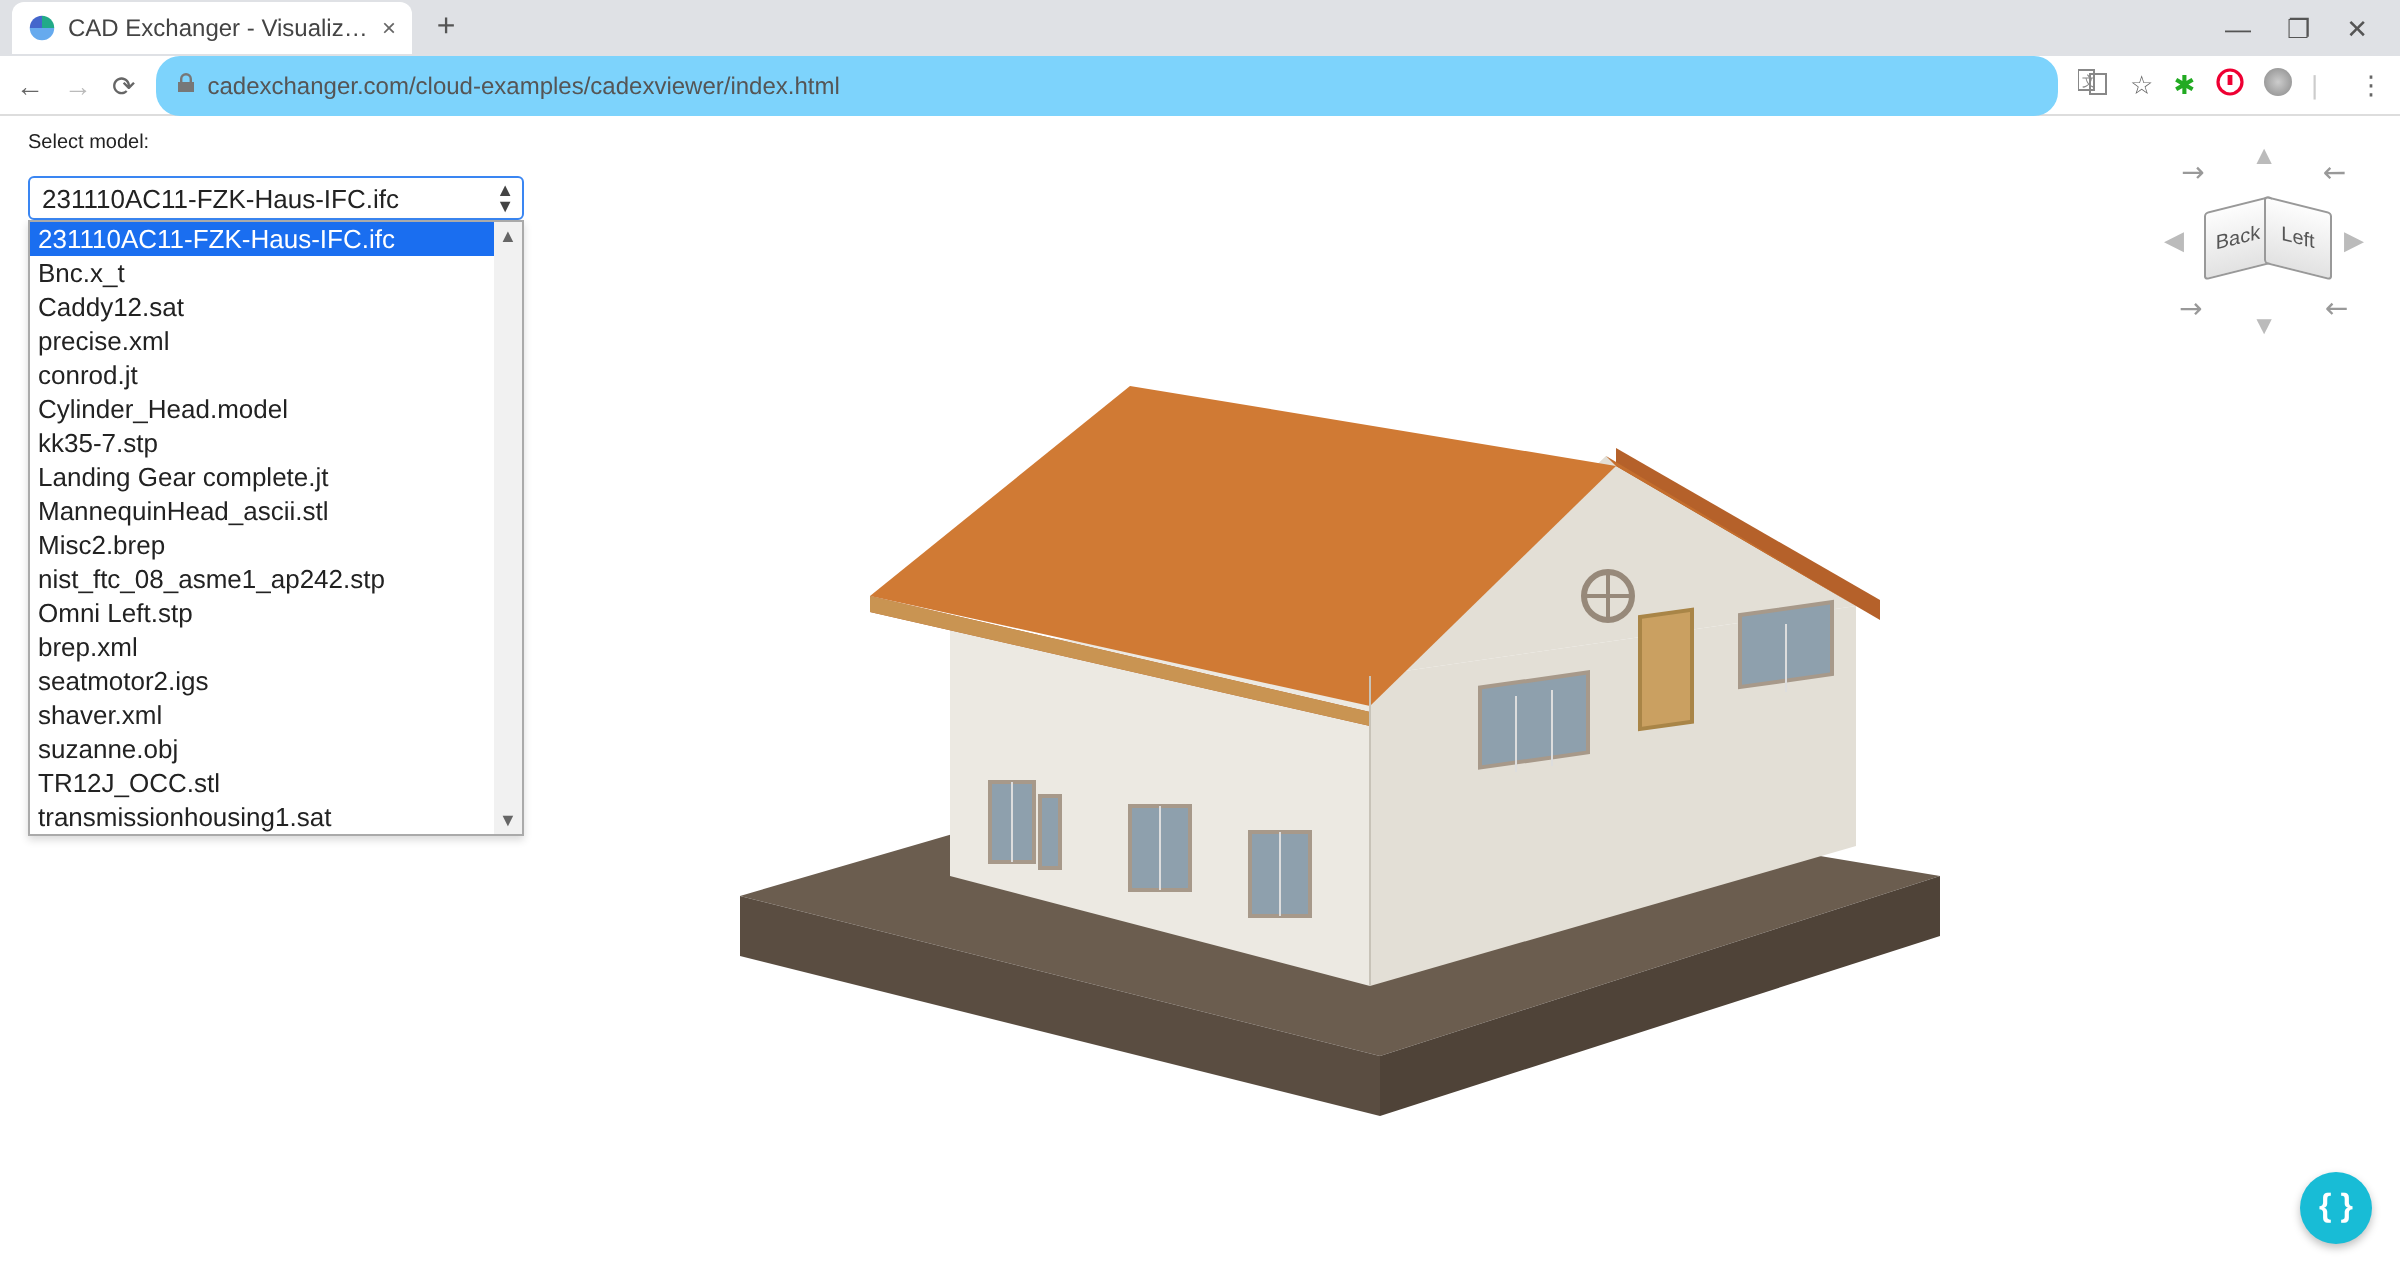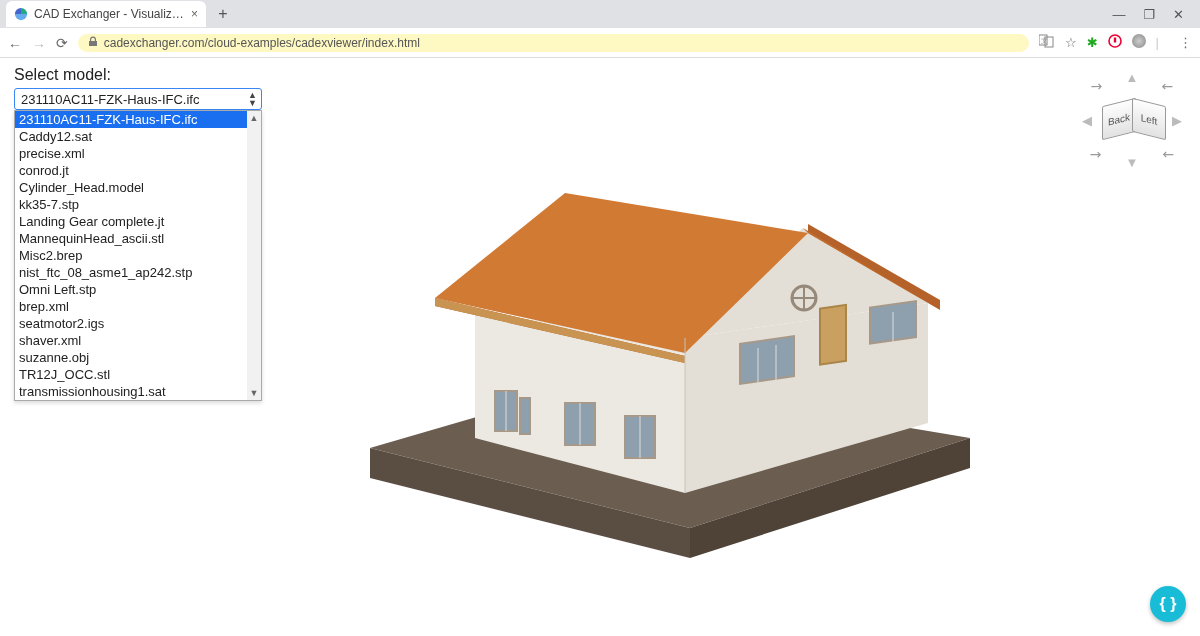--- a/index.html
+++ b/index.html
@@ -8,28 +8,28 @@
   .browser-tabstrip { display: flex; align-items: center; height: 28px; background: #dfe1e5; padding: 0 6px; gap: 6px; }
   .tab { display: flex; align-items: center; height: 26px; background: #fff; border-radius: 6px 6px 0 0; padding: 0 8px; gap: 6px; max-width: 200px; }
   .tab .favicon { width: 14px; height: 14px; }
   .tab .title { font-size: 12px; color: #444; white-space: nowrap; overflow: hidden; text-overflow: ellipsis; flex: 1; }
   .tab .close { font-size: 12px; color: #666; cursor: pointer; }
   .newtab { width: 22px; height: 22px; display: flex; align-items: center; justify-content: center; font-size: 16px; color: #555; cursor: pointer; }
   .winctrls { margin-left: auto; display: flex; gap: 18px; padding-right: 10px; color: #555; }
   .winctrls span { cursor: pointer; font-size: 13px; }
   .toolbar { display: flex; align-items: center; height: 30px; background: #fff; border-bottom: 1px solid #ddd; padding: 0 8px; gap: 10px; }
   .navbtn { color: #666; cursor: pointer; font-size: 14px; display:flex; align-items:center; }
-  .addr { flex: 1; display: flex; align-items: center; gap: 6px; height: 18px; background: #fef9c3; border-radius: 12px; padding: 0 10px; font-size: 12px; color: #555; }
+  .addr { flex: 1; display: flex; align-items: center; gap: 6px; height: 30px; background: #7dd3fc; border-radius: 12px; padding: 0 10px; font-size: 12px; color: #555; }
   .addr .lock { color: #666; }
   .tool-icons { display: flex; align-items: center; gap: 10px; color: #666; }
   .tool-icons .ic { cursor: pointer; }
   .avatar { width: 18px; height: 18px; border-radius: 50%; background: linear-gradient(135deg,#d9a07a,#a06040); }
   
   .page { position: relative; width: 100%; height: 578px; background: #fff; }
-  .select-label { position: absolute; left: 14px; top: 8px; font-size: 16px; color: #222; }
+  .select-label { position: absolute; left: 14px; top: 8px; font-size: 10px; color: #222; }
   .select-box { position: absolute; left: 14px; top: 30px; width: 248px; height: 22px; border: 1px solid #3a86f2; border-radius: 3px; display: flex; align-items: center; padding: 0 20px 0 6px; font-size: 13px; background: #fff; cursor: pointer; }
   .select-box .updown { position: absolute; right: 4px; font-size: 9px; line-height: 8px; color: #444; display:flex; flex-direction:column; }
   .dropdown { position: absolute; left: 14px; top: 52px; width: 248px; background: #fff; border: 1px solid #aaa; box-shadow: 0 2px 4px rgba(0,0,0,0.15); font-size: 13px; line-height: 17px; max-height: 320px; overflow: hidden; }
   .dropdown .opt { padding: 0 4px; white-space: nowrap; cursor: pointer; }
   .dropdown .opt.sel { background: #1a6ef0; color: #fff; }
   .dropdown .scrollbar { position: absolute; right: 0; top: 0; bottom: 0; width: 14px; background: #f1f1f1; display:flex; flex-direction:column; align-items:center; }
   .dropdown .scrollbar .arrow { width: 100%; height: 14px; display:flex; align-items:center; justify-content:center; color:#666; font-size:9px; cursor:pointer; }
   .dropdown .scrollbar .track { flex:1; }
   
   .viewcube { position: absolute; right: 18px; top: 12px; width: 100px; height: 100px; }
@@ -111,20 +111,21 @@
   <div class="select-box">
     <span>231110AC11-FZK-Haus-IFC.ifc</span>
     <span class="updown">
         <span>▲</span>
         <span>▼</span>
       </span>
   </div>
   <div class="dropdown" id="dropdown">
 
     <div class="opt sel">231110AC11-FZK-Haus-IFC.ifc</div>
+      <div class="opt">Bnc.x_t</div>
       <div class="opt">Caddy12.sat</div>
       <div class="opt">precise.xml</div>
       <div class="opt">conrod.jt</div>
       <div class="opt">Cylinder_Head.model</div>
       <div class="opt">kk35-7.stp</div>
       <div class="opt">Landing Gear complete.jt</div>
       <div class="opt">MannequinHead_ascii.stl</div>
       <div class="opt">Misc2.brep</div>
       <div class="opt">nist_ftc_08_asme1_ap242.stp</div>
       <div class="opt">Omni Left.stp</div>

